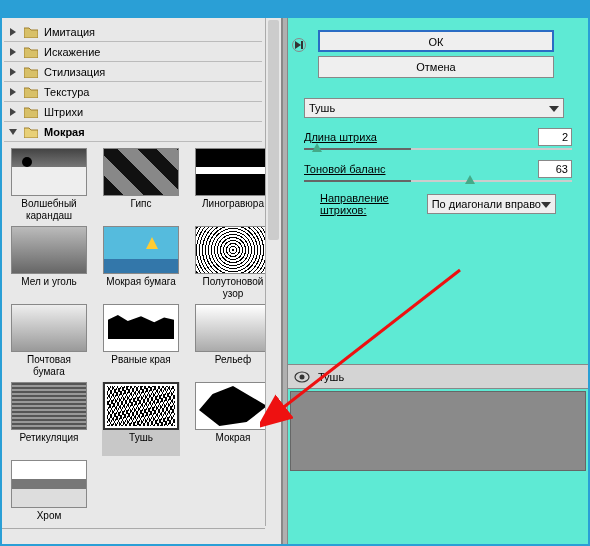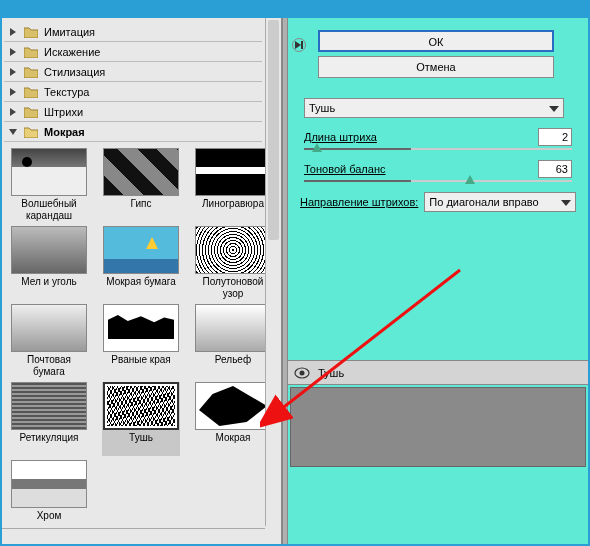--- a/index.html
+++ b/index.html
@@ -30,21 +30,21 @@
 .right-top { padding: 8px 10px; }
 .btn { width: 236px; height: 22px; margin: 4px 0 4px 20px; background: #efefef; border: 1px solid #888; text-align: center; line-height: 20px; cursor: pointer; color: #000; }
 .btn.primary { border: 2px solid #2a6cc4; }
 .collapse-icon { display: inline-flex; align-items: center; justify-content: center; width: 14px; height: 14px; border: 1px solid #888; border-radius: 50%; margin-top: 8px; cursor: pointer; position: absolute; }
 .ctrl-row { display: flex; align-items: center; margin: 10px 6px 2px 6px; }
 .ctrl-row label { flex: 1; color: #000; text-decoration: underline; }
 .select { width: 260px; height: 20px; border: 1px solid #888; background: #efefef; padding: 0 4px; display: flex; align-items: center; justify-content: space-between; cursor: pointer; margin: 20px 6px 6px 6px; }
 .num-input { width: 34px; height: 18px; border: 1px solid #888; background: #fff; text-align: right; padding: 0 3px; line-height: 16px; }
 .slider-track { height: 2px; background: linear-gradient(to right, #666 0%, #666 40%, #ccc 40%); margin: 2px 6px 8px 6px; position: relative; }
 .slider-thumb { position: absolute; top: -5px; width: 0; height: 0; border-left: 5px solid transparent; border-right: 5px solid transparent; border-bottom: 9px solid #4a8; cursor: pointer; }
-.dir-row { display: flex; align-items: center; margin: 10px 2px; }
+.dir-row { display: flex; align-items: center; margin: 10px 22px; }
 .dir-row label { color: #000; text-decoration: underline; margin-right: 6px; }
 .dir-select { flex: 1; height: 20px; border: 1px solid #888; background: #efefef; display: flex; align-items: center; justify-content: space-between; padding: 0 4px; cursor: pointer; }
 .layers-panel { margin-top: 130px; border-top: 1px solid #888; }
 .layer-header { display: flex; align-items: center; height: 24px; background: #d4d4d4; border-bottom: 1px solid #888; padding: 0 6px; }
 .eye-icon { width: 16px; height: 12px; margin-right: 8px; }
 .layer-body { height: 80px; background: #8a8a8a; border: 1px solid #666; margin: 2px; }
 .arrow-annotation { position: absolute; pointer-events: none; z-index: 100; }
 
 .tv-magic { background: linear-gradient(180deg,#444 0%,#777 40%,#eee 40%,#eee 100%); }
 .tv-magic::after{content:'';position:absolute;left:10px;top:8px;width:10px;height:10px;background:#000;border-radius:50%;}

